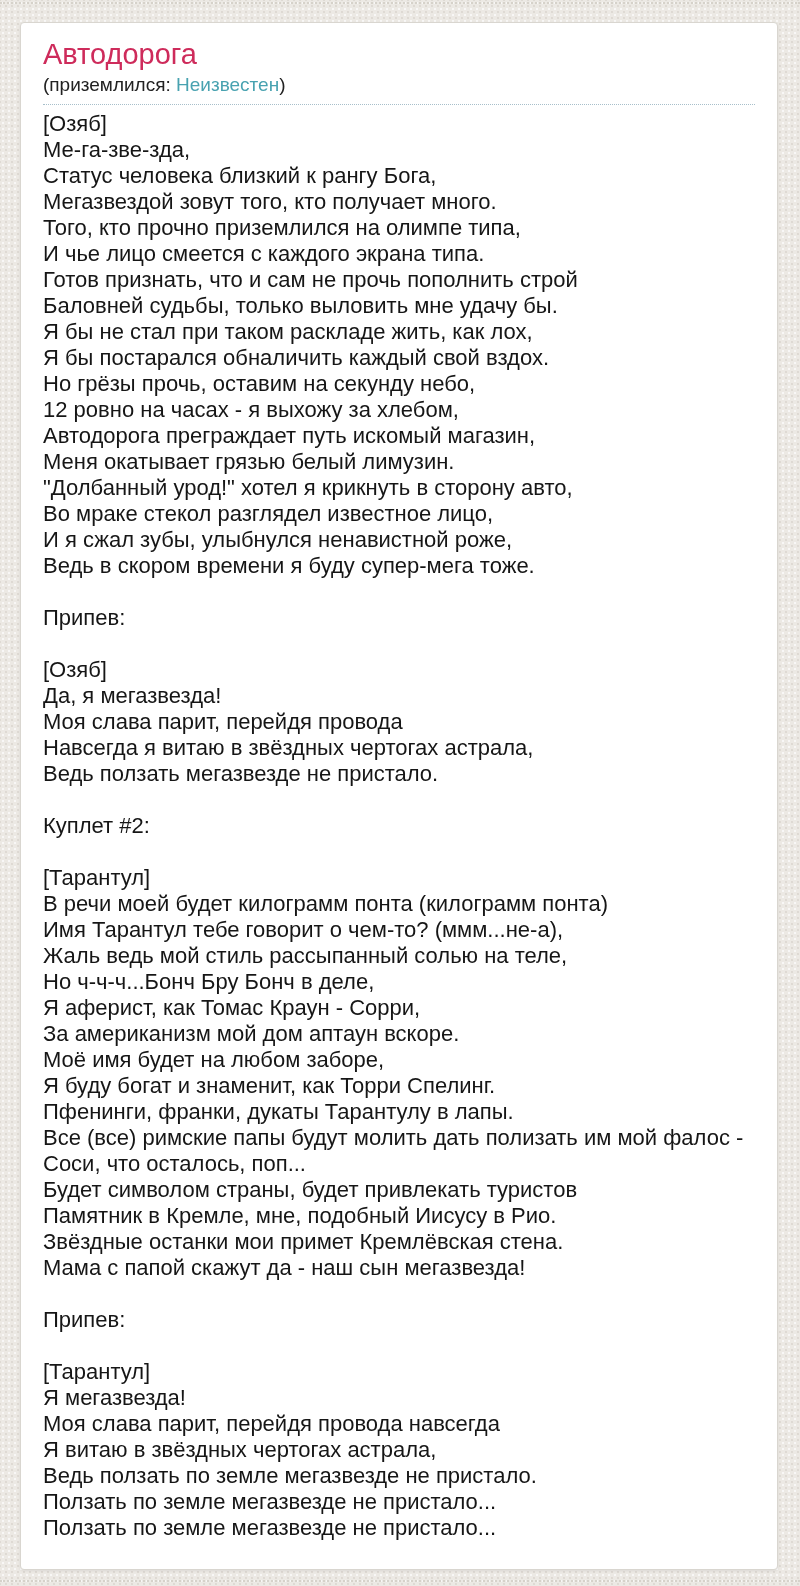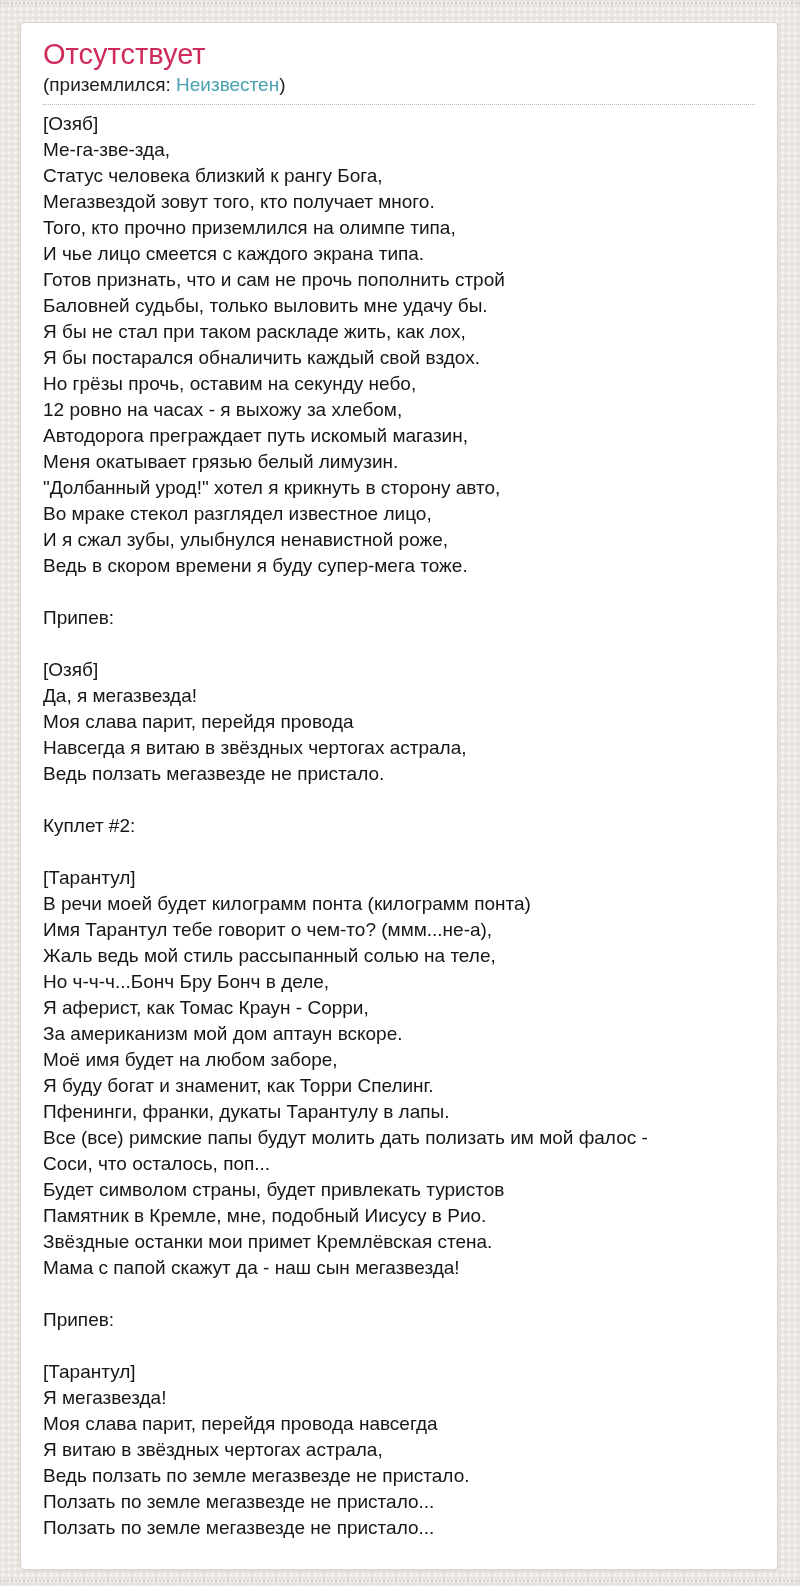--- a/index.html
+++ b/index.html
@@ -51,33 +51,33 @@
     padding-bottom: 7px;
     border-bottom: 1px dotted #a7bfca;
   }
   .artist-link {
     color: #48a2b0;
     text-decoration: none;
     cursor: pointer;
   }
   .lyrics {
     margin-top: 6px;
-    font-size: 19px;
+    font-size: 22px;
     line-height: 26px;
     color: #161616;
     white-space: pre-line;
   }
 </style>
 </head>
 <body>
 
 <div class="seam-top"></div>
 
 <div class="card">
-  <h1 class="song-title">Отсутствует</h1>
+  <h1 class="song-title">Автодорога</h1>
 
   <div class="artist-line"><span>(приземлился: </span><a class="artist-link">Неизвестен</a><span>)</span></div>
 
   <div class="lyrics">[Озяб]
 Ме-га-зве-зда,
 Статус человека близкий к рангу Бога,
 Мегазвездой зовут того, кто получает много.
 Того, кто прочно приземлился на олимпе типа,
 И чье лицо смеется с каждого экрана типа.
 Готов признать, что и сам не прочь пополнить строй

